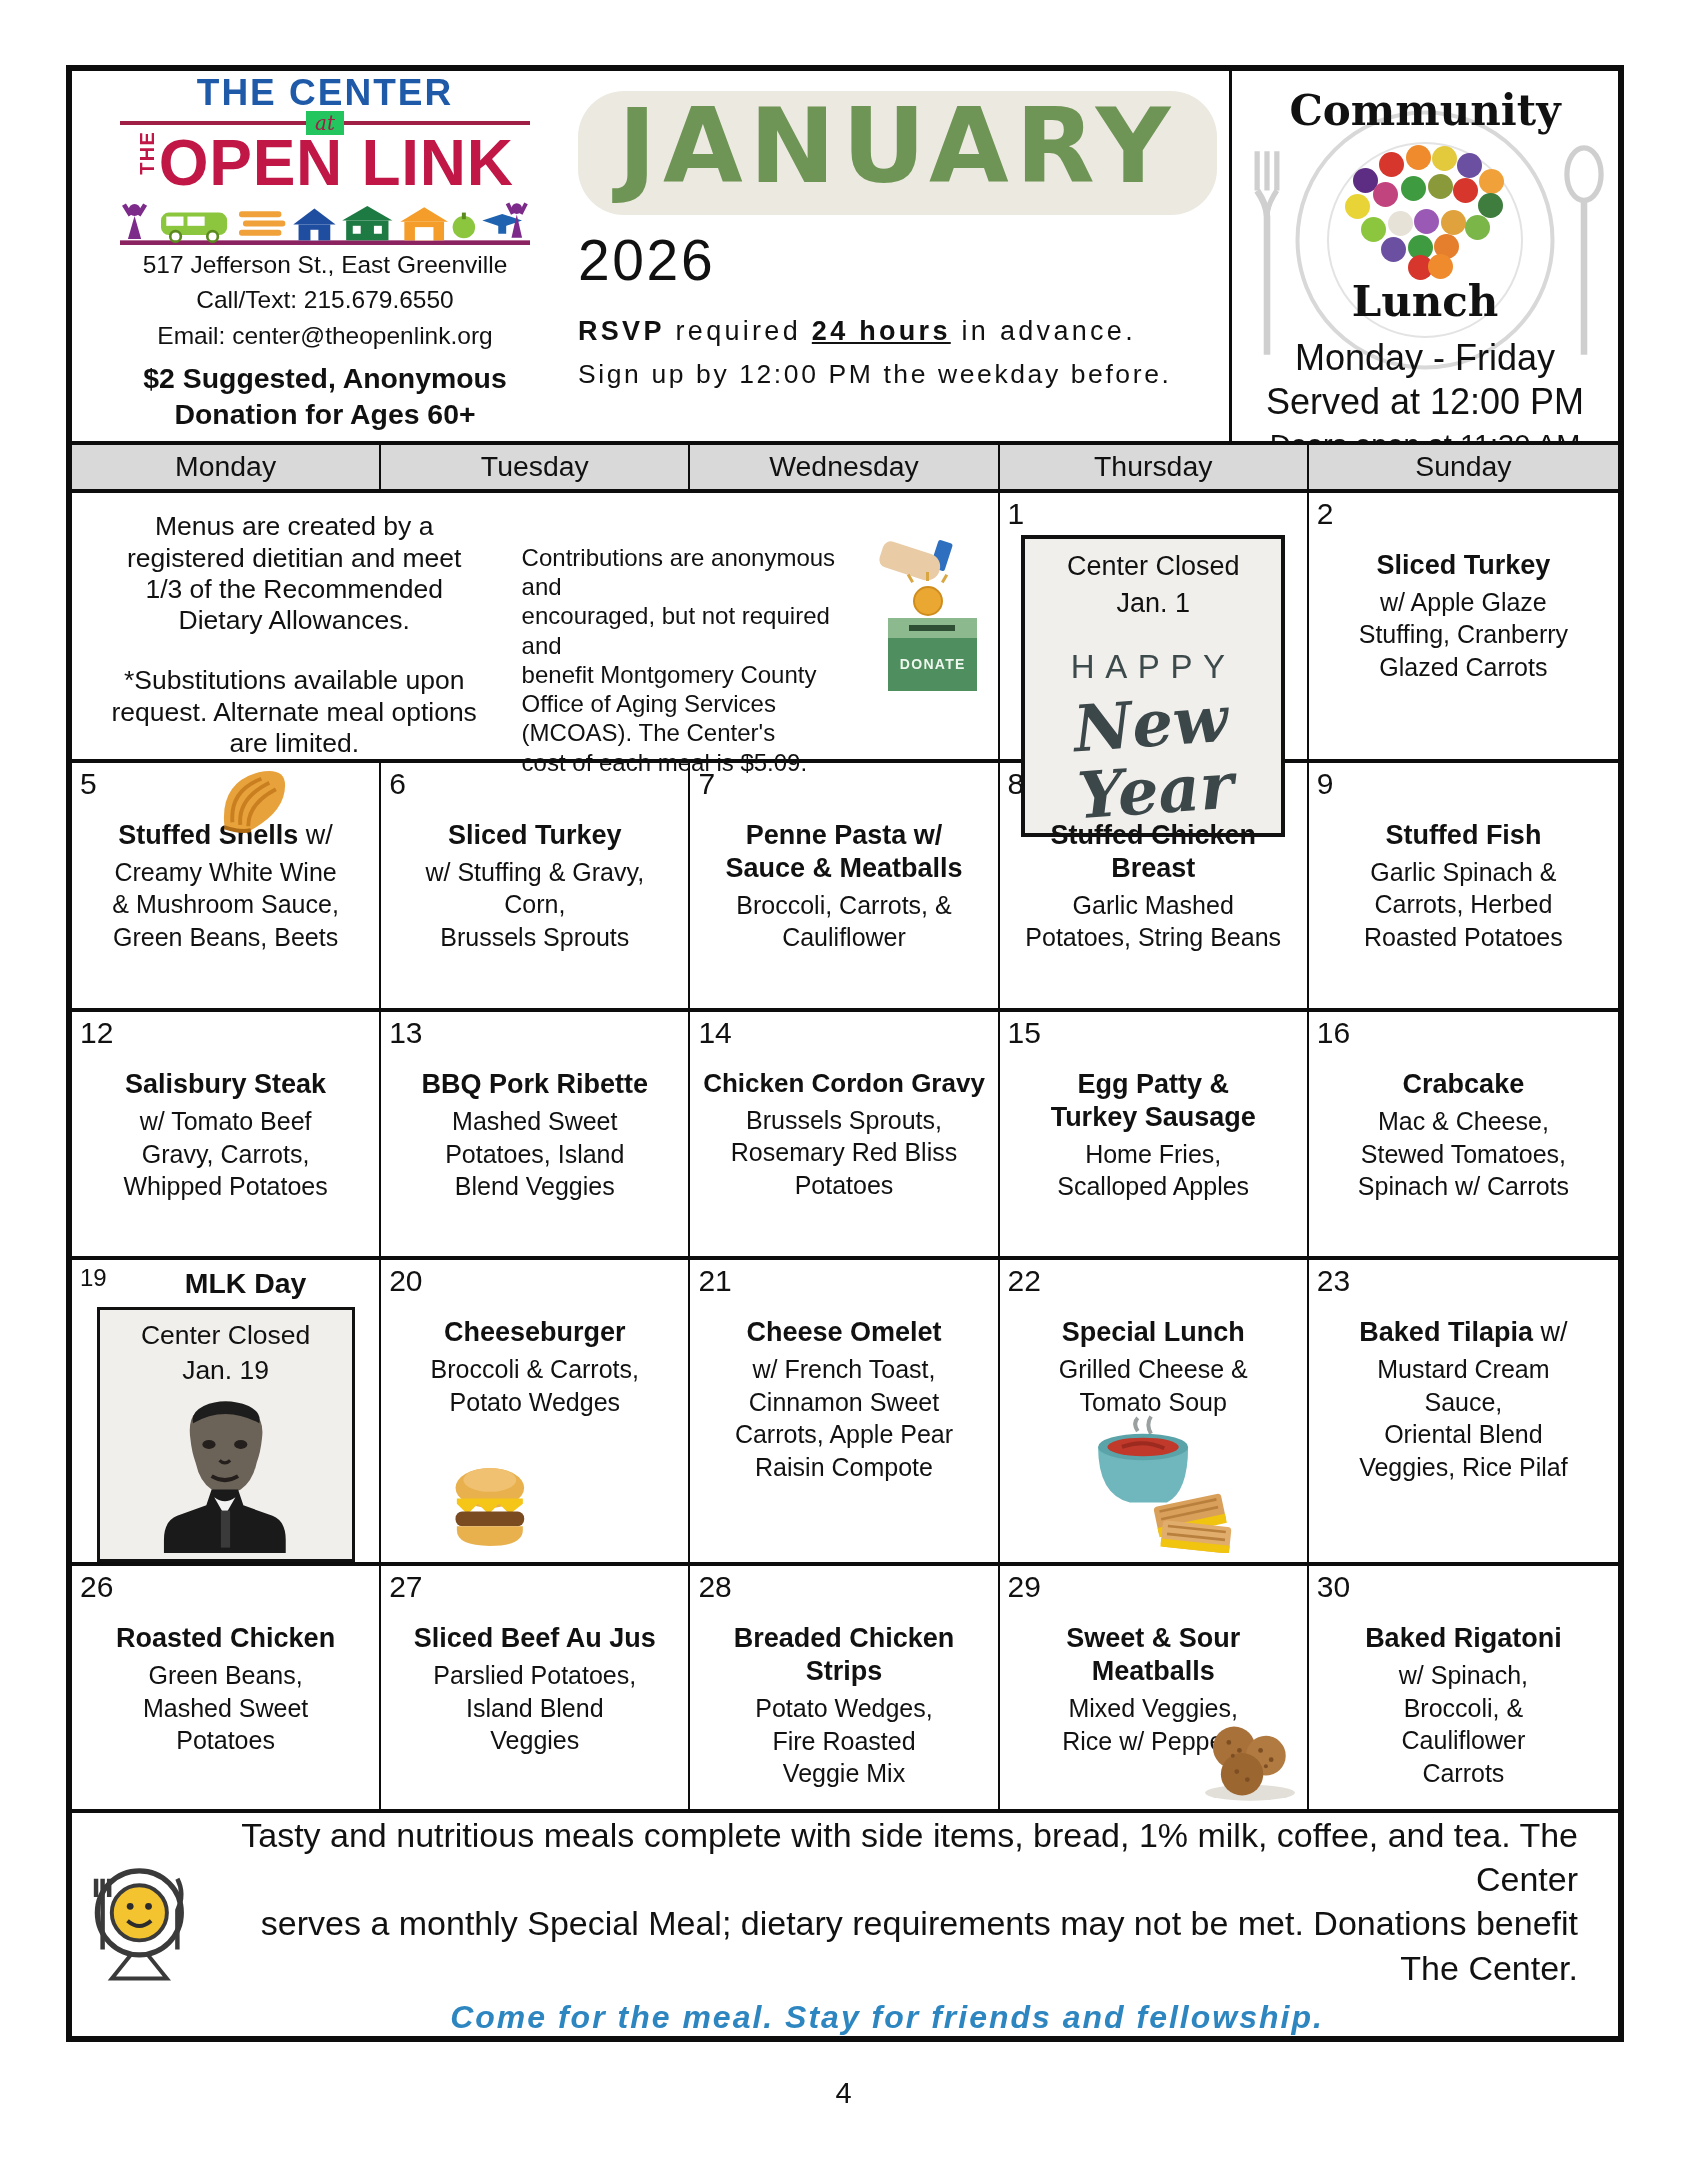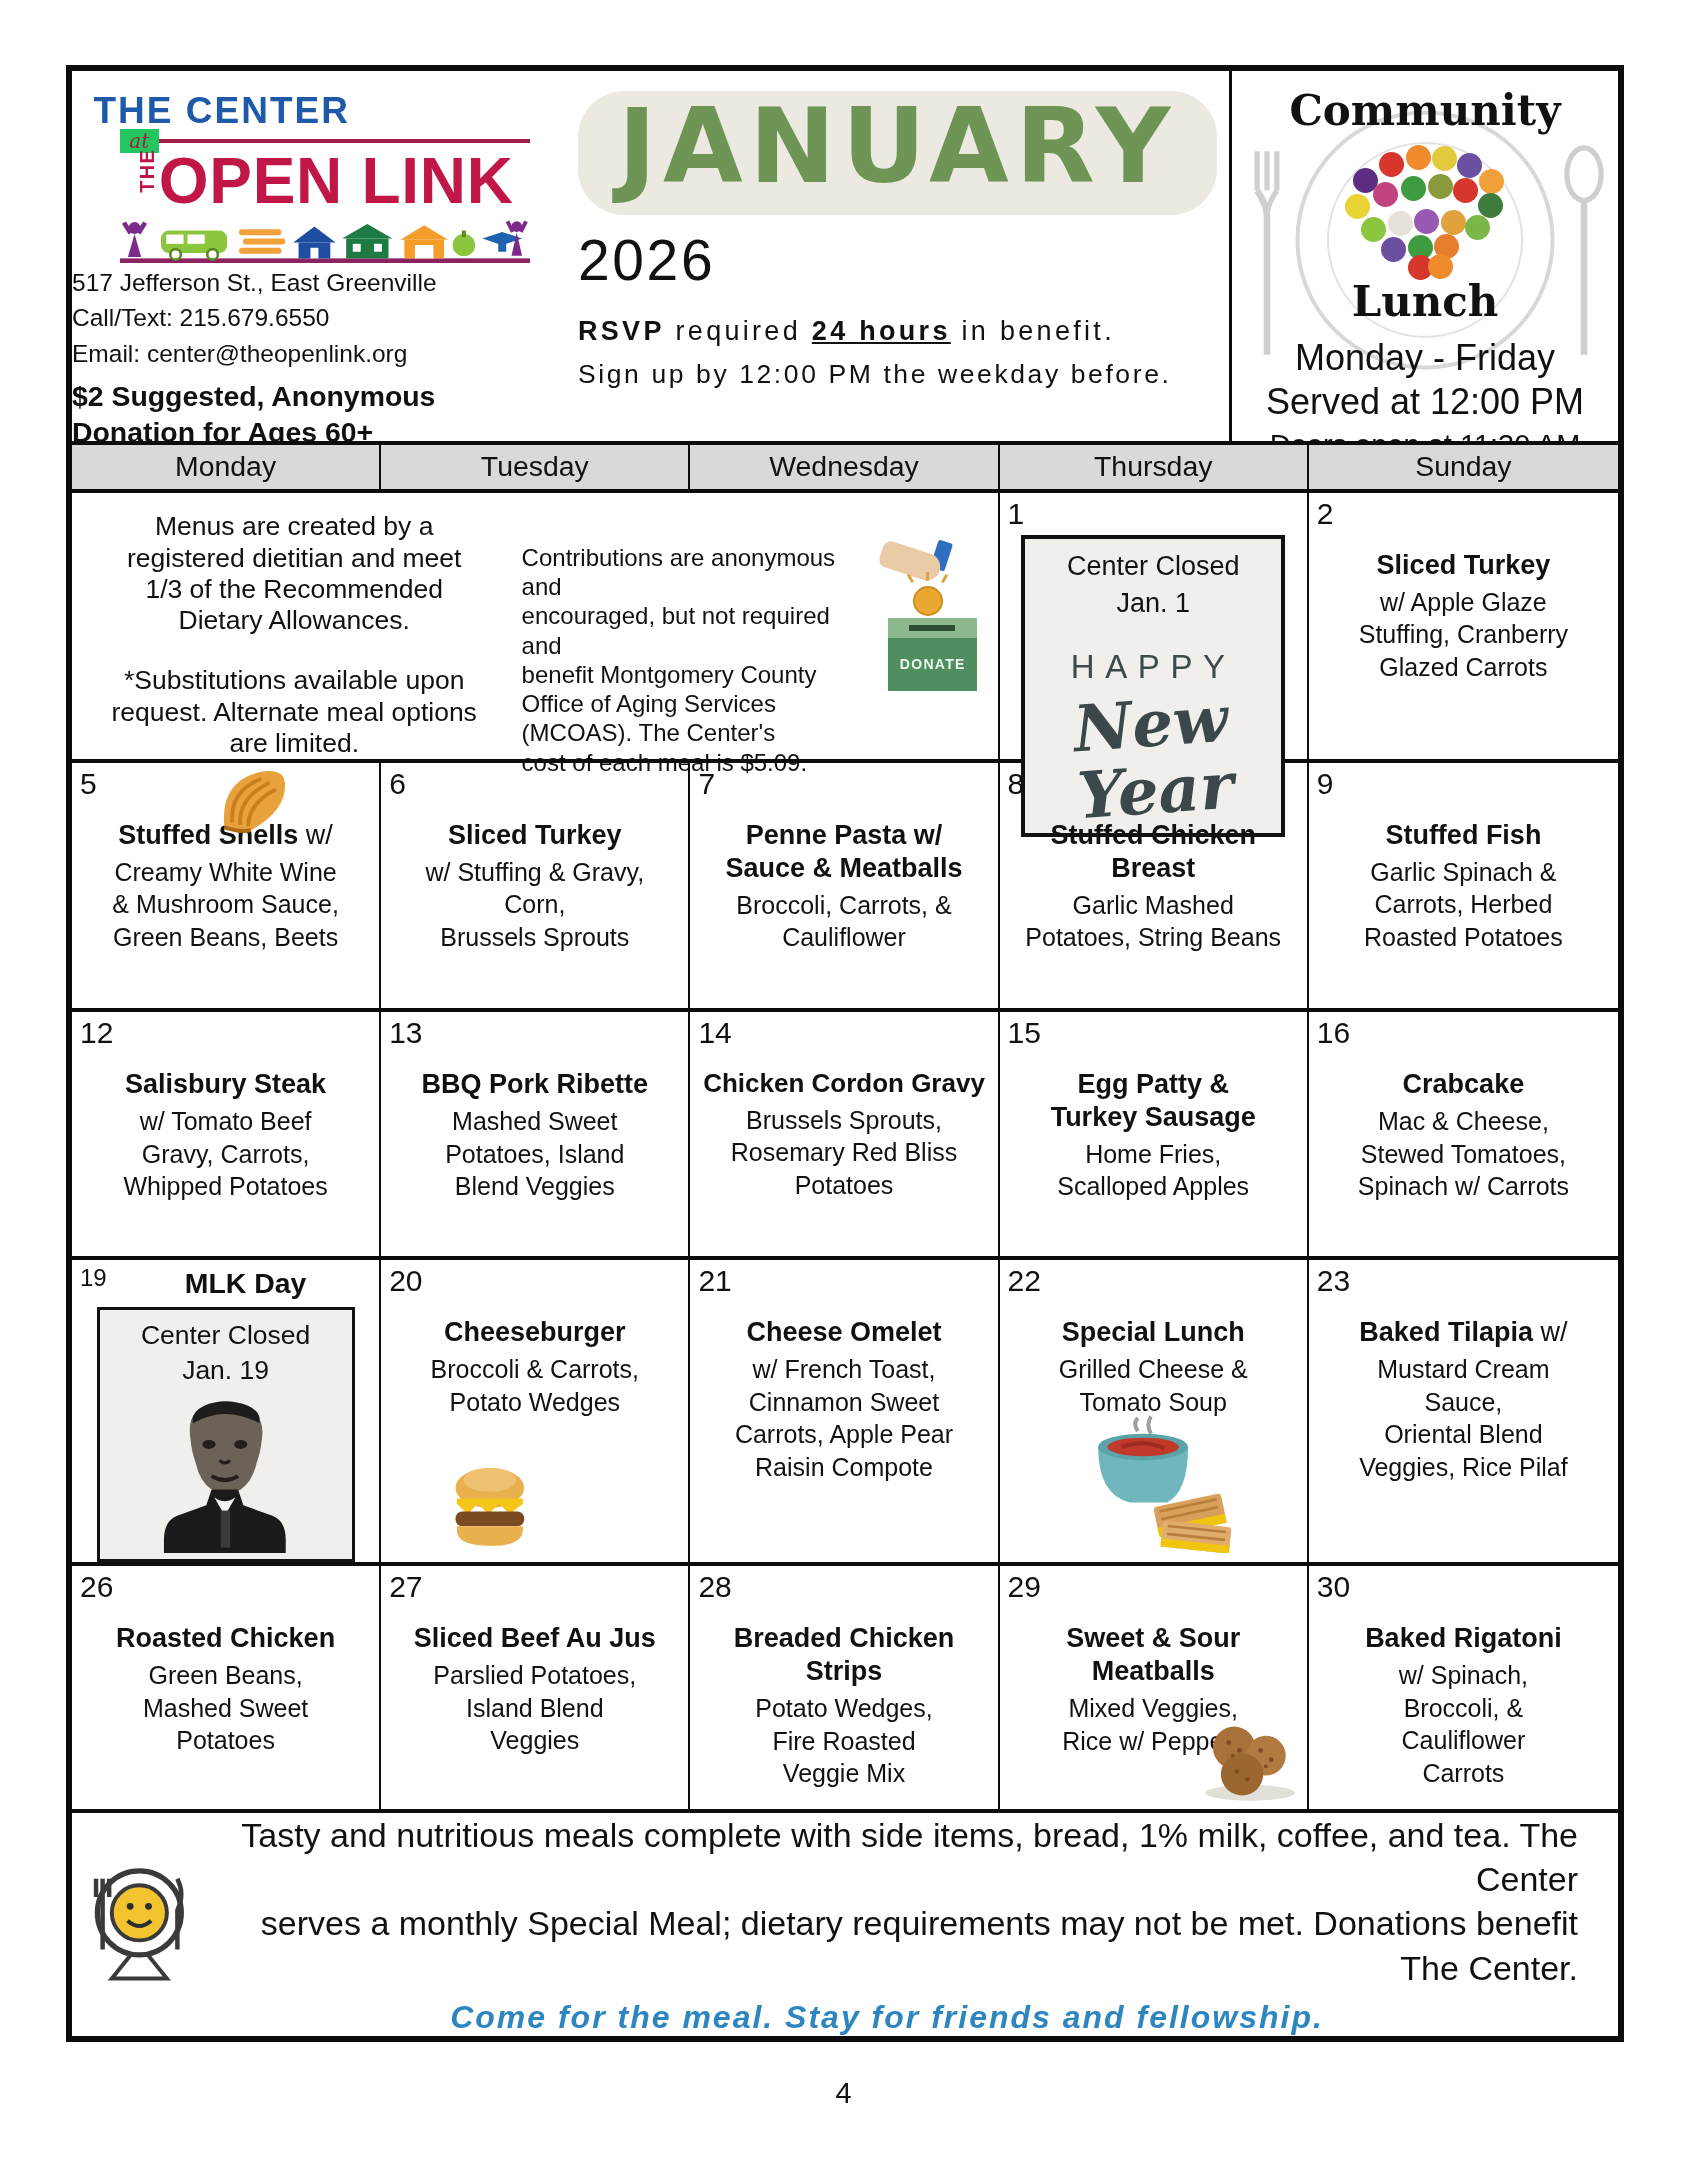--- a/index.html
+++ b/index.html
@@ -1,20 +1,20 @@
 <!DOCTYPE html>
 <html style="font-size:10.6px"><head>
 <meta charset="utf-8">
 <style>
   html,body{margin:0;padding:0;background:#ffffff;}
   body{width:1687px;height:2183px;position:relative;font-family:"Liberation Sans",sans-serif;color:#111;}
   .frame{position:absolute;left:66px;top:65px;width:1558px;height:1977px;border:6px solid #0d0d0d;box-sizing:border-box;background:#fff;display:flex;flex-direction:column;}
   
   .hdr{height:370px;display:flex;flex-direction:row;}
-  .hdr-left{width:506px;box-sizing:border-box;padding-top:19px;}
+  .hdr-left{width:506px;box-sizing:border-box;padding-top:1px;text-align:center;}
   .logo{width:463px;margin:0 auto;}
   .logo-top{color:#1f5aa8;font-weight:bold;font-size:37px;letter-spacing:2px;font-family:"Liberation Sans",sans-serif;}
   .logo-rule{position:relative;height:14.6px;margin:1.3px 26.5px;}
   .logo-rule:before{content:"";position:absolute;left:0;right:0;top:6px;height:3.3px;background:#a01f45;}
   .logo-at{position:relative;background:#22c55e;padding:0 9.3px;color:#a01f45;font-family:"DejaVu Serif",serif;font-style:italic;font-weight:normal;font-size:20px;top:-4px;}
   .logo-mainrow{display:flex;align-items:center;justify-content:center;}
   .logo-the{color:#c01747;font-weight:bold;font-size:20px;transform:rotate(-90deg);width:22.5px;letter-spacing:1.3px;}
   .logo-main{color:#c01747;font-weight:bold;font-size:64px;letter-spacing:0.7px;line-height:1;}
   .logo-icons{display:block;margin:2.6px auto 0 auto;}
   .addr{font-size:24.5px;line-height:1.45;}
@@ -138,21 +138,21 @@
       <div class="addr">Call/Text: 215.679.6550</div>
       <div class="addr">Email: center@theopenlink.org</div>
       <div class="don">$2 Suggested, Anonymous
 Donation for Ages 60+</div>
       <div class="adults">Adults &lt;60 = $5.09</div>
     </div>
 
     <div class="hdr-center">
       <div class="month-wrap"><span class="month">JANUARY</span></div>
       <div class="year">2026</div>
-      <div class="rsvp"><b>RSVP</b><span> required </span><b class="u">24 hours</b><span> in benefit.</span></div>
+      <div class="rsvp"><b>RSVP</b><span> required </span><b class="u">24 hours</b><span> in advance.</span></div>
       <div class="signup">Sign up by 12:00 PM the weekday before.</div>
     </div>
 
     <div class="hdr-right">
       <div class="plate-ring"></div>
       <div class="plate-ring2"></div>
       <svg style="position:absolute;left:12px;top:73px;" width="46" height="218" viewBox="0 0 70 330">
         <path d="M20 10 V70 M35 10 V70 M50 10 V70" stroke="#cfcfcf" stroke-width="8" fill="none"></path>
         <path d="M20 70 Q35 92 35 110 V320" stroke="#cfcfcf" stroke-width="10" fill="none"></path>
         <path d="M50 70 Q35 92 35 110" stroke="#cfcfcf" stroke-width="8" fill="none"></path>

